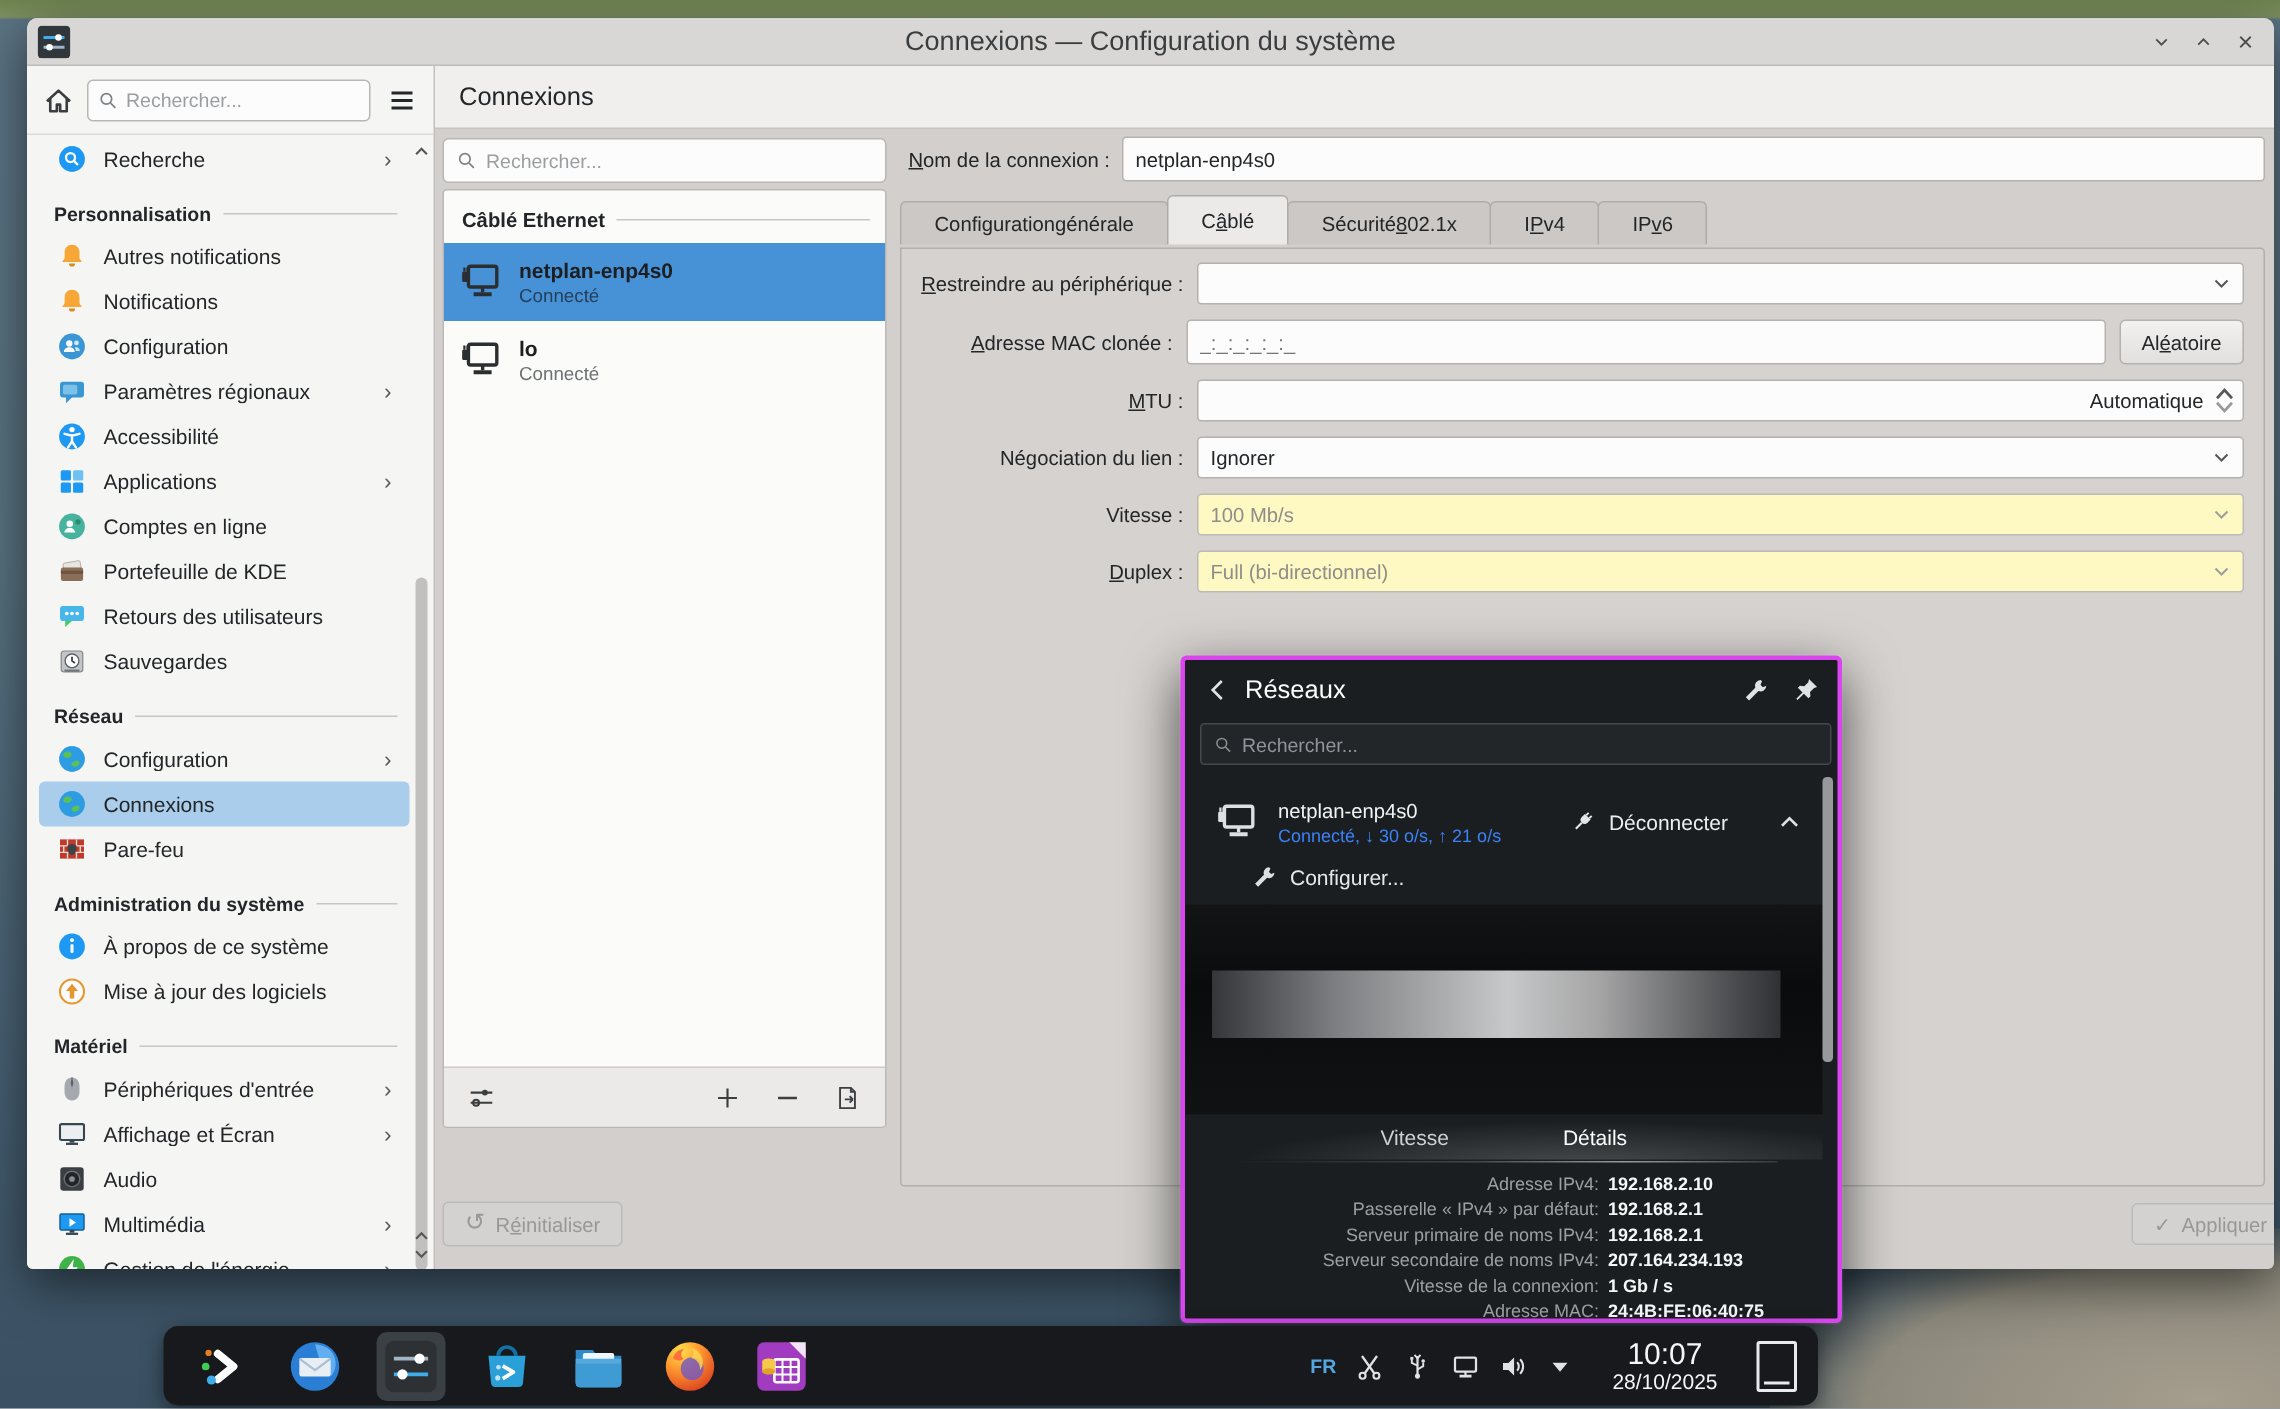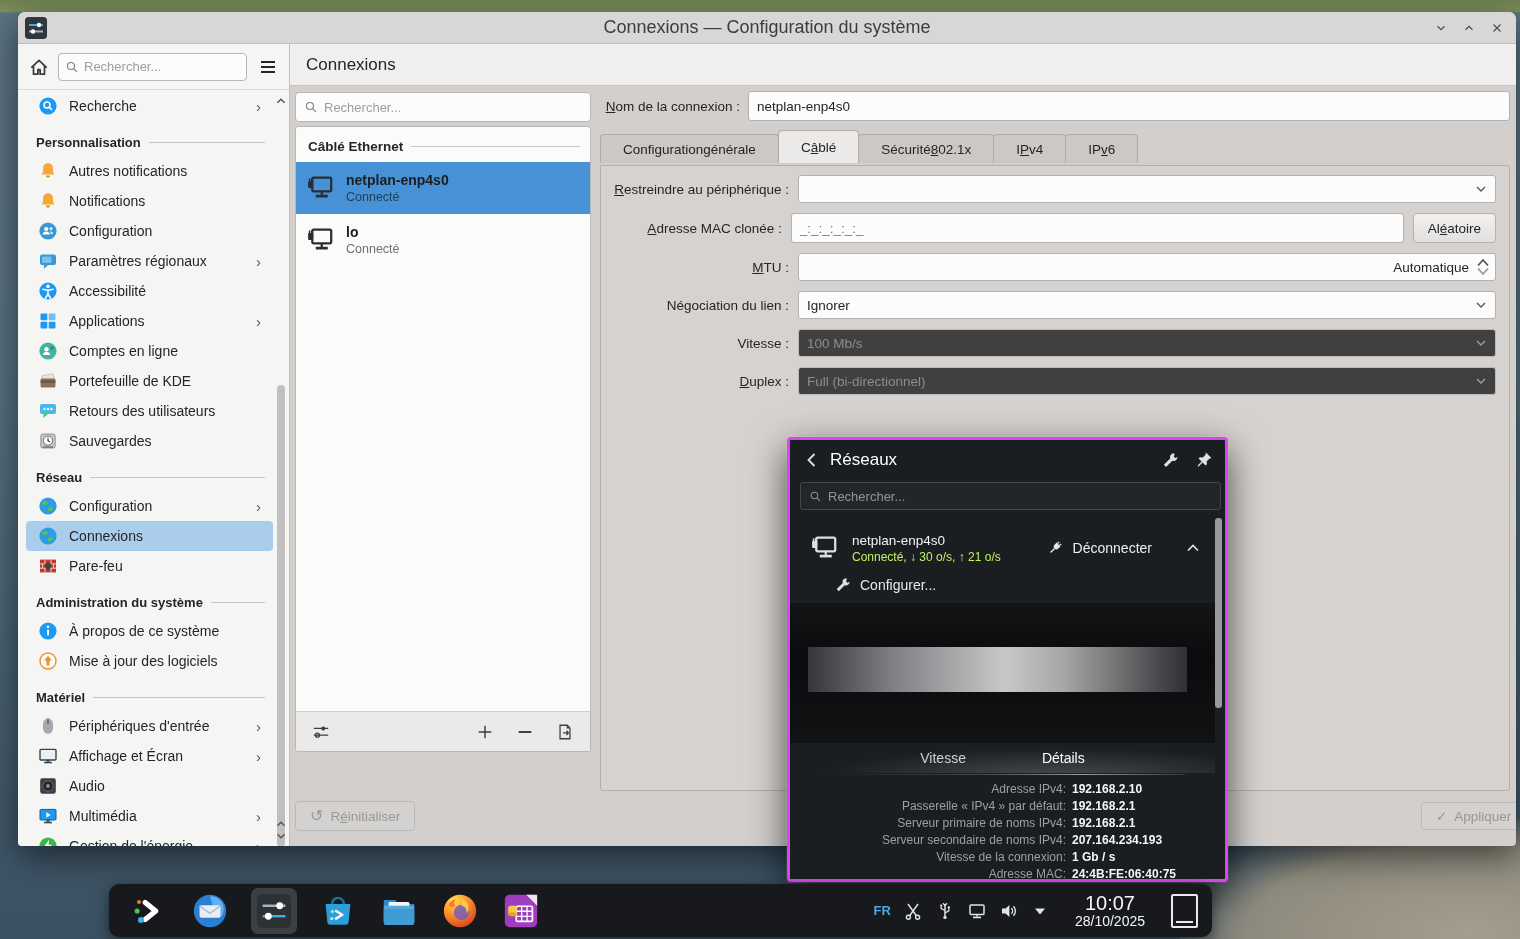--- a/index.html
+++ b/index.html
@@ -109,21 +109,21 @@
     background:#cbc8c5; border:1px solid #aeacaa; border-bottom:none; border-radius:4px 4px 0 0; margin-right:-1px; }
   .tab.active { background:#eceae8; height:33px; position:relative; z-index:2; }
   .tab-frame { position:absolute; left:310px; right:6px; top:121px; height:626px;
     border:1px solid #b2b0ae; background:#d5d2cf; border-radius:0 3px 3px 3px; }
   .frow { position:absolute; left:0; right:13px; height:28px; display:flex; align-items:center; }
   .frow .flabel { width:188px; text-align:right; margin-right:9px; }
   .ctrl { position:relative; flex:1; height:28px; background:#fcfcfc; border:1px solid #b4b2b0; border-radius:3px;
     display:flex; align-items:center; padding:0 26px 0 8px; font-size:13.5px; color:#232629; }
   .ctrl .chev { position:absolute; right:6px; top:5px; width:16px; height:16px; color:#55585a; }
   .ctrl .chev svg { width:16px; height:16px; }
-  .ctrl.dis { background:#404040; color:#8f8d8a; border-color:#bcbab7; }
+  .ctrl.dis { background:#fef9c3; color:#8f8d8a; border-color:#bcbab7; }
   .ctrl.dis .chev { color:#a09e9b; }
   .ctrl.spin { justify-content:flex-end; }
   .spin-btns { position:absolute; right:4px; top:1px; bottom:1px; width:16px; display:flex; flex-direction:column;
     align-items:center; justify-content:center; color:#55585a; }
   .spin-btns svg { width:12px; height:9px; display:block; }
   .spin-btns .dn { color:#9b9998; }
   .mac-input { width:613px; flex:none; }
   .btn-random { margin-left:9px; height:30px; }
 
   .btn-apply { position:absolute; left:1131px; top:758px; height:28px; }
@@ -141,21 +141,21 @@
   .pop-actions svg { width:18px; height:18px; }
   .pop-search { position:absolute; left:10px; top:42px; width:421px; height:28px; background:#232629;
     border:1px solid #44484b; border-radius:3px; display:flex; align-items:center; padding:0 8px; gap:6px; }
   .pop-search svg { width:13px; height:13px; color:#8d9194; flex:none; }
   .pop-search input { background:transparent; border:0; outline:0; color:#d7dadc; font-size:13px; width:100%; font-family:inherit; }
   .pop-search input::placeholder { color:#90959a; }
   .pop-item { position:absolute; left:10px; top:82px; right:22px; height:52px; display:flex; align-items:center; }
   .pop-item-ic { width:30px; height:30px; color:#dde0e2; margin:0 12px 0 10px; flex:none; }
   .pop-item-ic svg { width:30px; height:30px; }
   .pop-item-name { font-size:13.5px; color:#f1f3f4; line-height:1.3; }
-  .pop-item-status { font-size:12px; color:#bef264; }
+  .pop-item-status { font-size:12px; color:#3b82f6; }
   .pop-item-right { margin-left:auto; display:flex; align-items:center; gap:9px; }
   .plug-ic { width:18px; height:18px; color:#e4e7e8; display:flex; }
   .plug-ic svg { width:18px; height:18px; }
   .pop-disconnect { font-size:14px; color:#eceeef; }
   .pop-item-chev { width:20px; height:20px; color:#dfe2e4; margin-left:22px; }
   .pop-item-chev svg { width:20px; height:20px; }
   .pop-config { position:absolute; left:44px; top:136px; display:flex; align-items:center; gap:9px; }
   .pop-config .wr { width:17px; height:17px; color:#dde0e2; display:flex; }
   .pop-config svg { width:17px; height:17px; }
   .pop-config span.txt { font-size:14px; color:#e6e8ea; }

